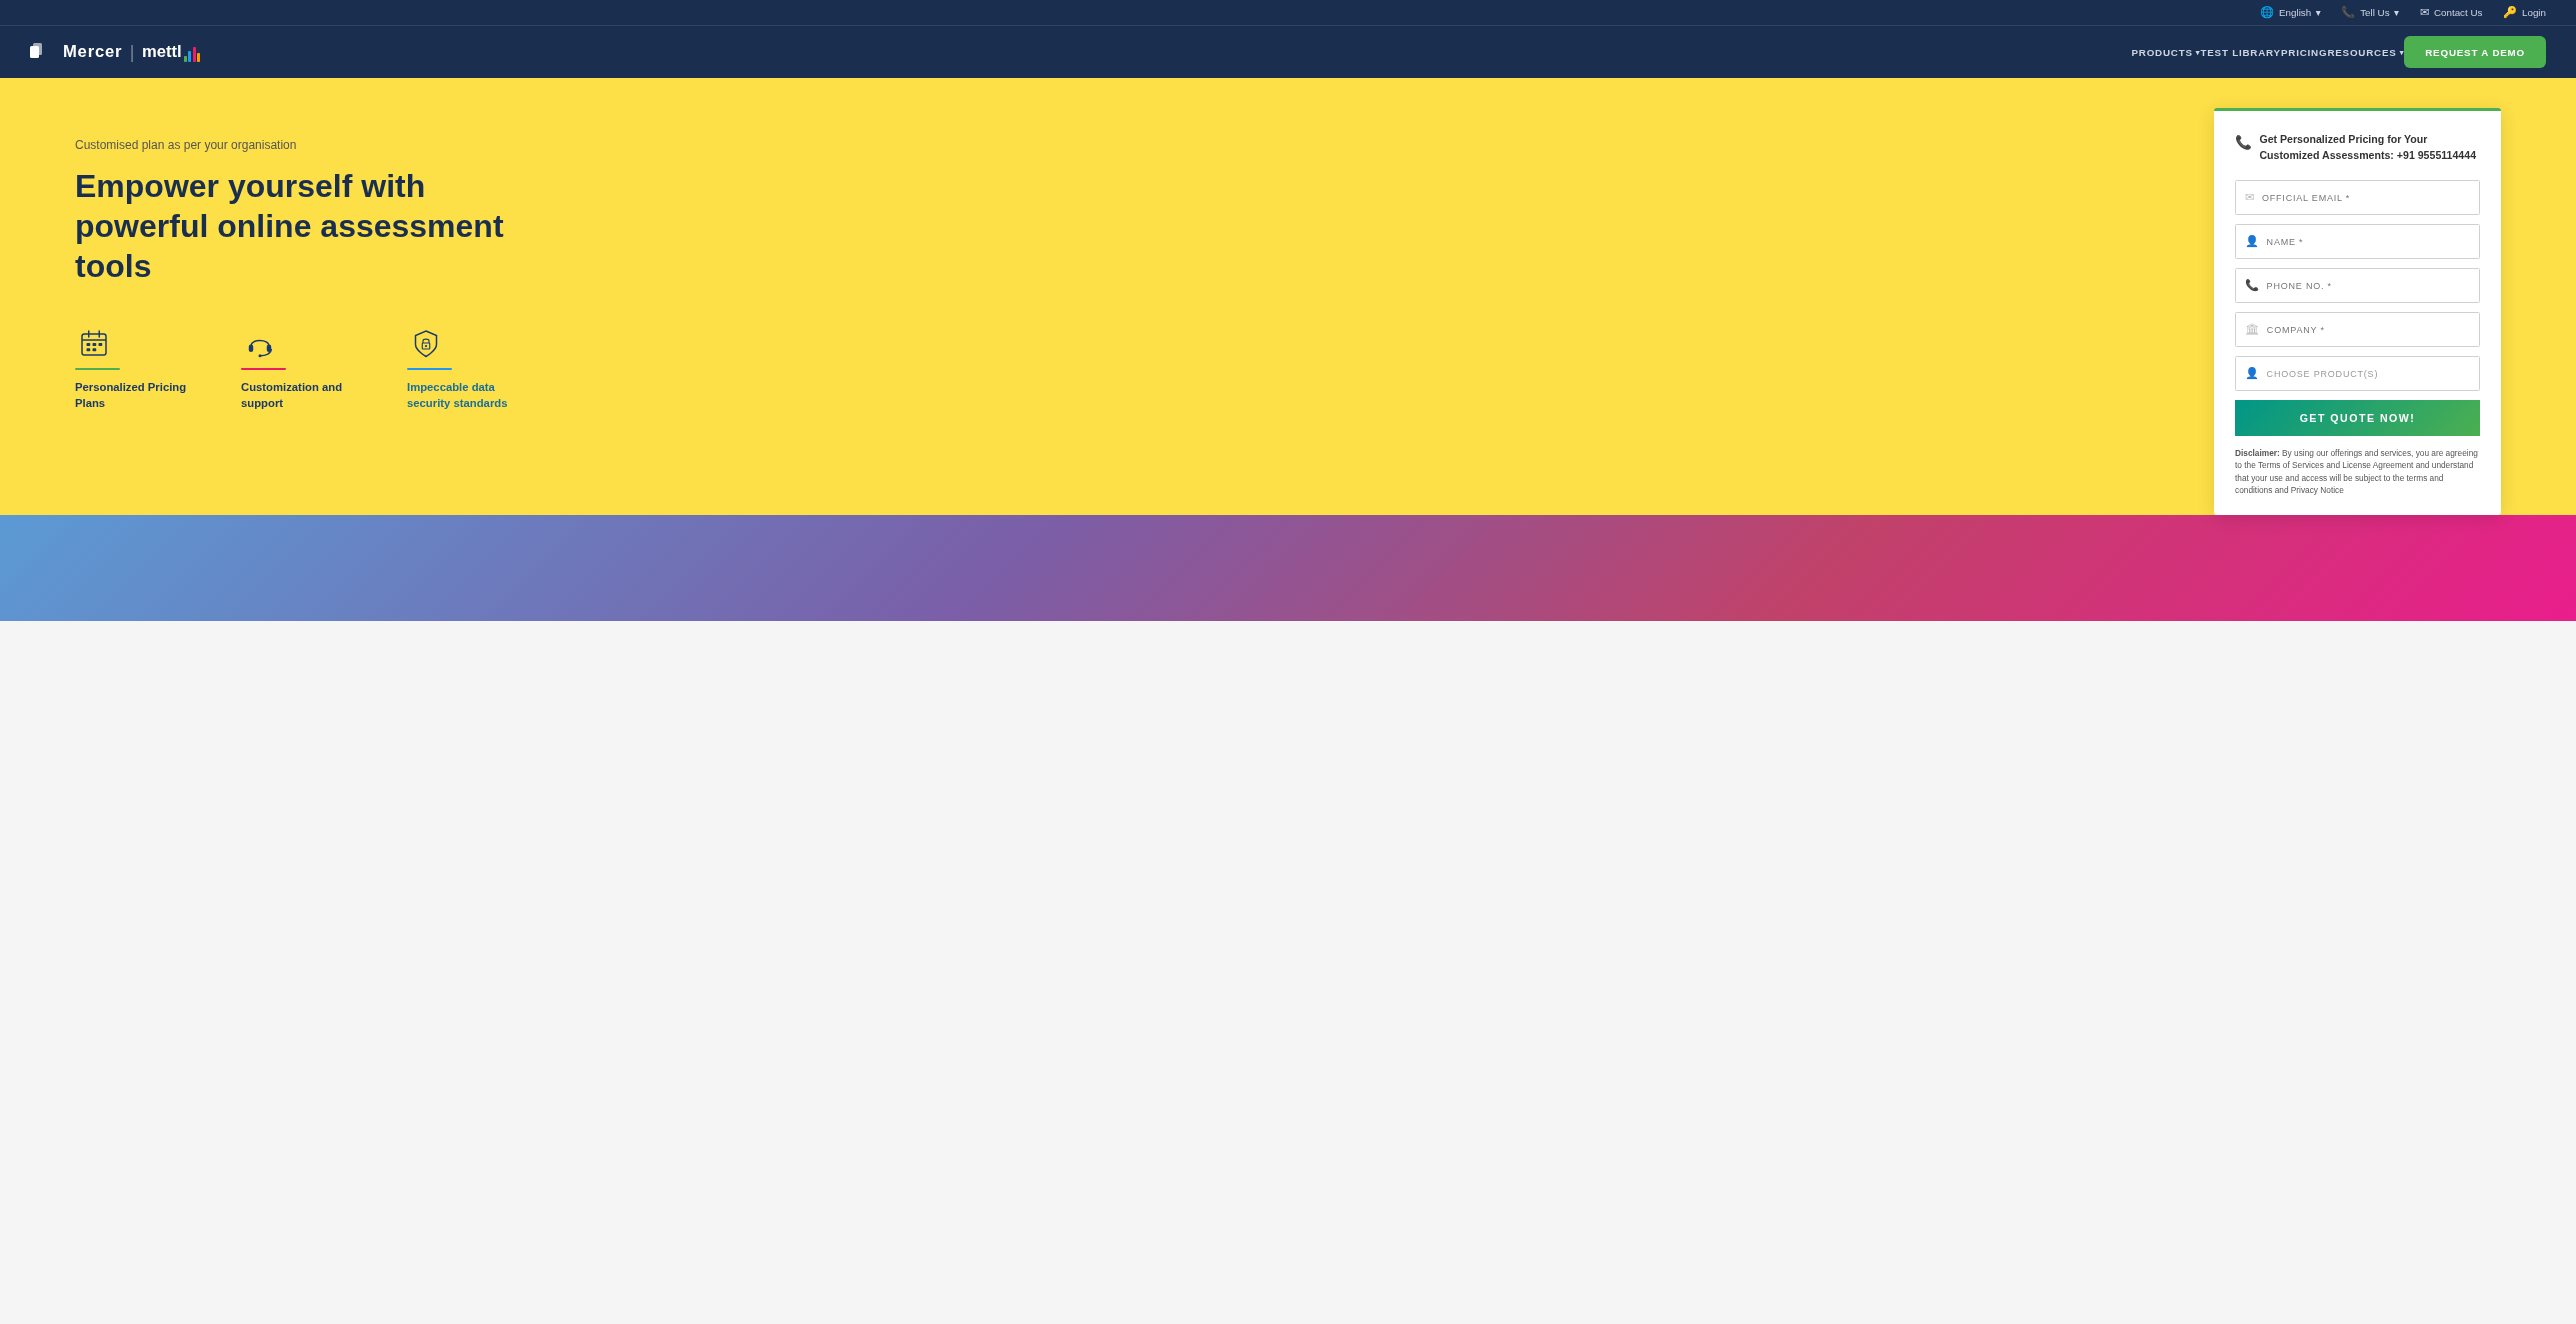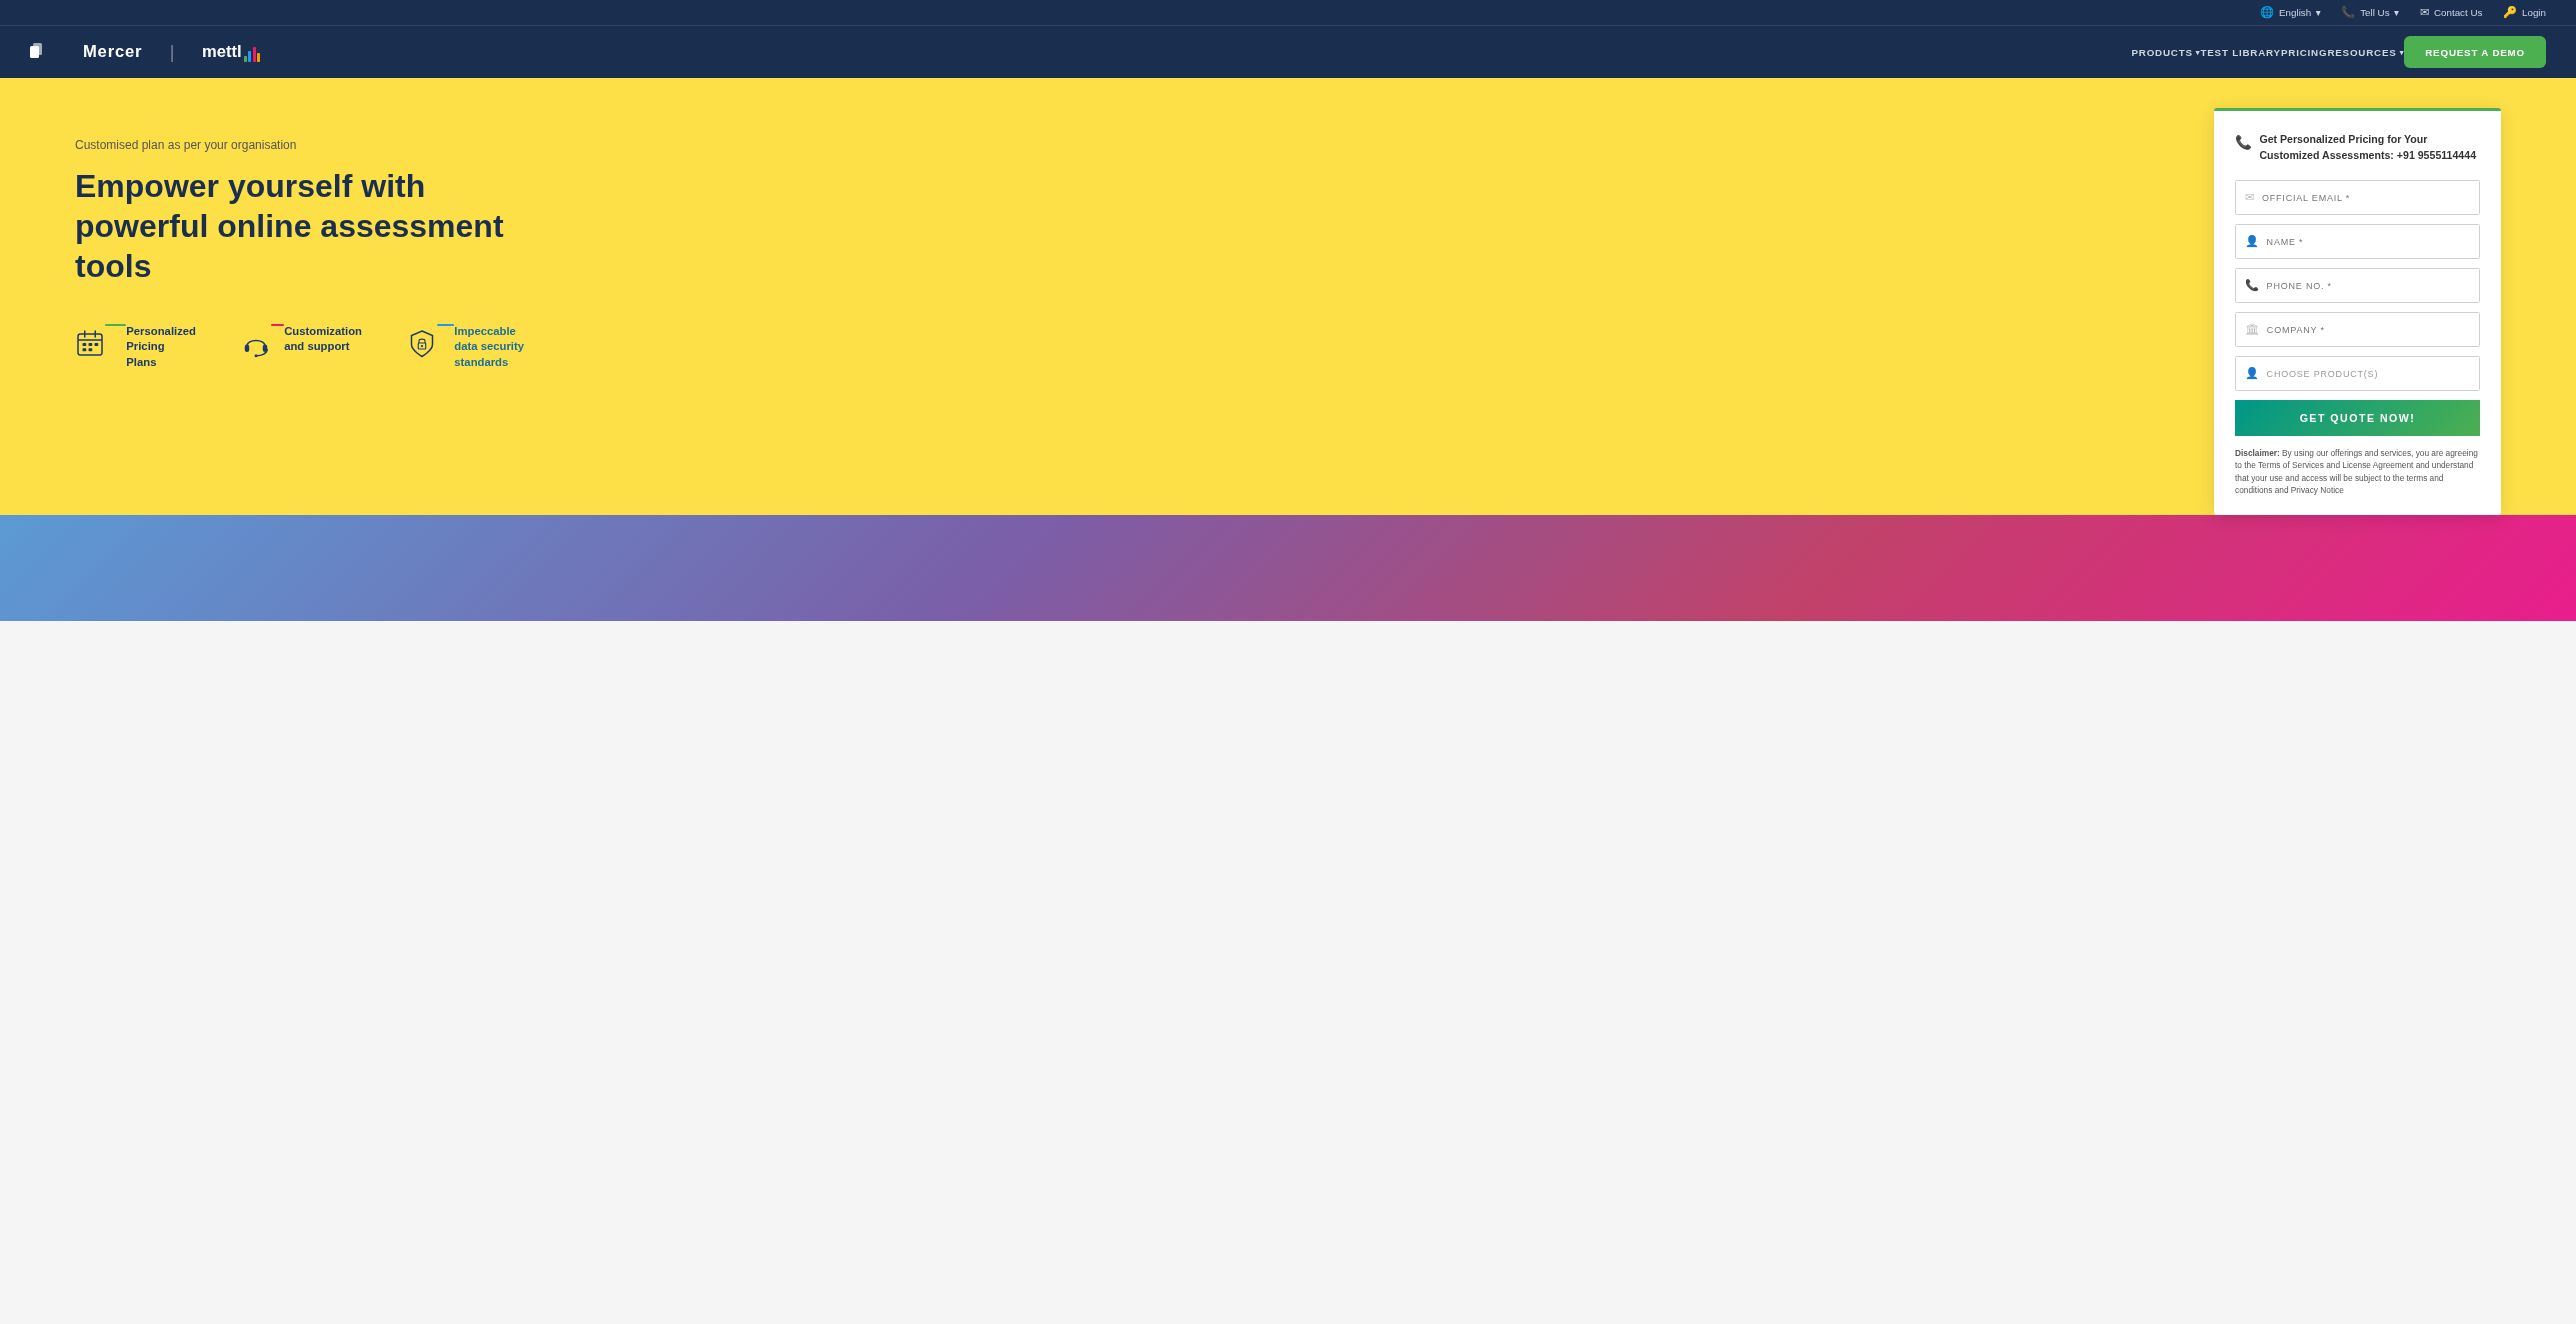--- a/index.html
+++ b/index.html
@@ -33,21 +33,21 @@
       border-top: 0.8px solid rgba(255,255,255,0.1);
       padding: 0 30px;
       display: flex;
       align-items: center;
       justify-content: space-between;
       height: 53px;
     }
     .logo-area {
       display: flex;
       align-items: center;
-      gap: 23px;
+      gap: 3px;
     }
     .logo-text-mercer {
       color: #fff;
       font-size: 16.6px;
       font-weight: bold;
       letter-spacing: 0.8px;
     }
     .logo-divider {
       color: rgba(255,255,255,0.4);
       font-size: 18px;
@@ -132,20 +132,21 @@
       font-weight: bold;
       line-height: 1.25;
       margin-bottom: 38px;
     }
     .features {
       display: flex;
       gap: 45px;
     }
     .feature-item {
       display: flex;
+      flex-direction: column;
       align-items: flex-start;
       max-width: 121px;
     }
     .feature-icon-wrap {
       width: 38px;
       height: 38px;
       display: flex;
       align-items: center;
       justify-content: center;
       font-size: 21px;

